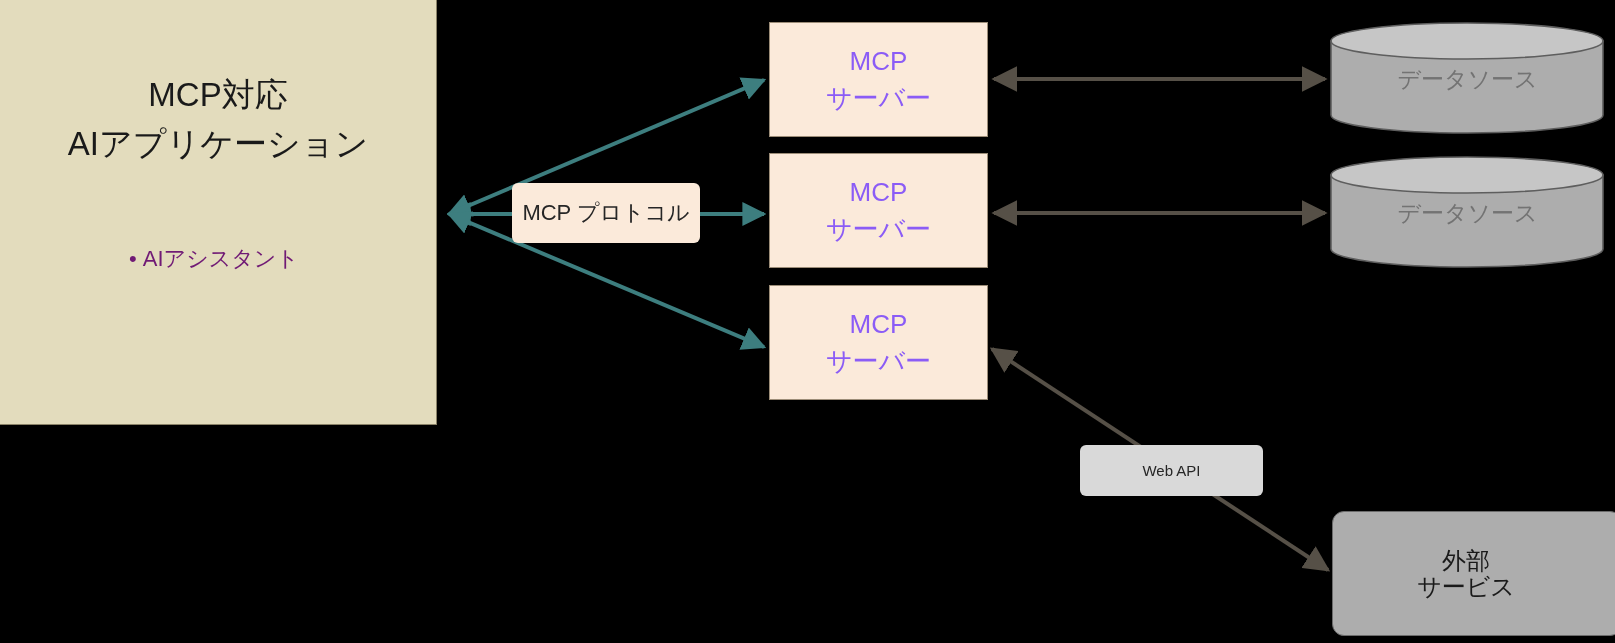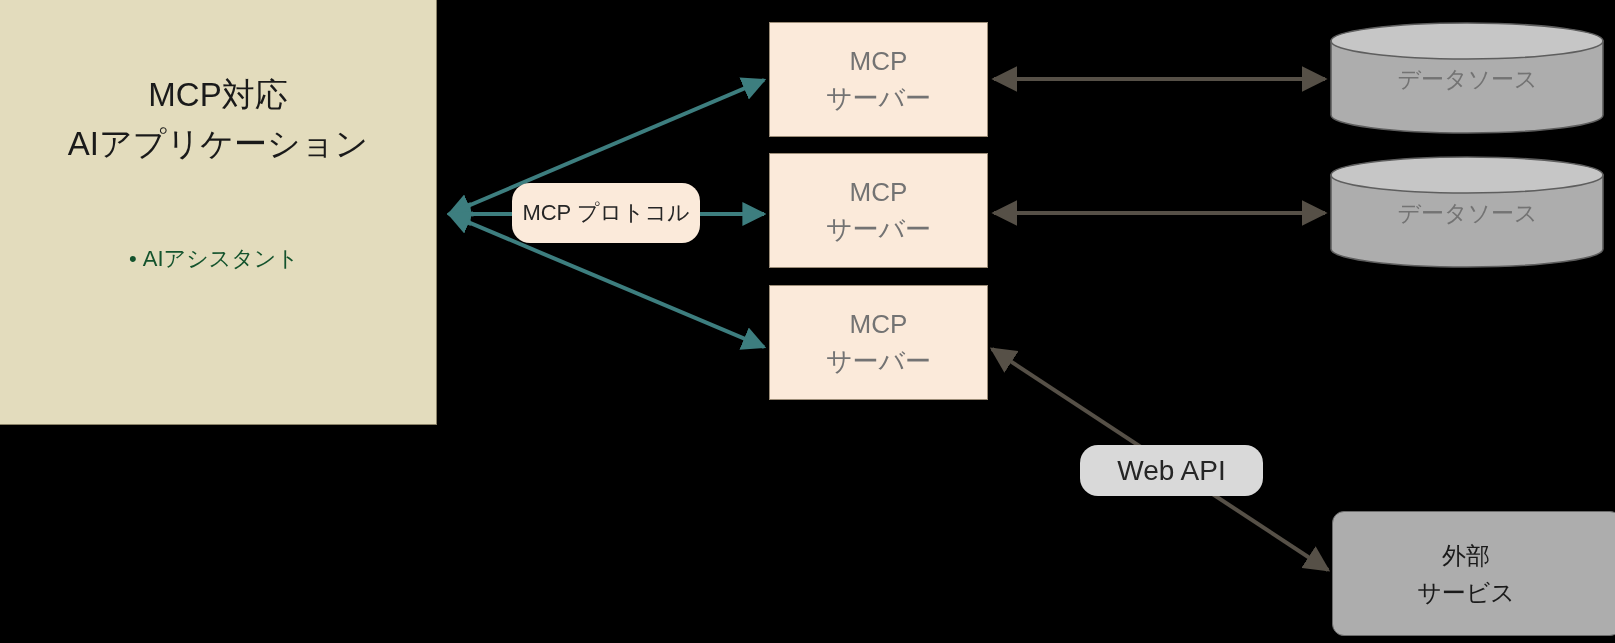--- a/index.html
+++ b/index.html
@@ -43,21 +43,21 @@
     color: #1a1a1a;
     font-size: 33px;
     line-height: 49px;
     white-space: pre-line;
   }
   #app-bullets {
     position: absolute;
     left: 131px;
     top: 246px;
     width: 300px;
-    color: #14532d;
+    color: #701a75;
     font-size: 22px;
     line-height: 29px;
     margin: 0;
     padding: 0;
     list-style: none;
   }
   #app-bullets li::before {
     content: "\2022\00a0";
   }
 
@@ -69,54 +69,54 @@
     height: 115px;
     background: #fbeada;
     border: 1px solid #9c8d78;
     box-sizing: border-box;
     display: flex;
     align-items: center;
     justify-content: center;
   }
   .mcp-box .lbl {
     text-align: center;
-    color: #737373;
+    color: #8b5cf6;
     font-size: 26px;
     line-height: 37px;
     white-space: pre-line;
   }
   #mcp-box-1 { top: 22px; }
   #mcp-box-2 { top: 153px; }
   #mcp-box-3 { top: 285px; }
 
   
   .pill {
     position: absolute;
     box-sizing: border-box;
     display: flex;
     align-items: center;
     justify-content: center;
-    border-radius: 18px;
+    border-radius: 6px;
     color: #262626;
   }
   #protocol-label {
     left: 512px;
     top: 183px;
     width: 188px;
     height: 60px;
     background: #fbeada;
     font-size: 22px;
   }
   #webapi-label {
     left: 1080px;
     top: 445px;
     width: 183px;
     height: 51px;
     background: #d9d9d9;
-    font-size: 28px;
+    font-size: 15px;
   }
 
   
   .cylinder {
     position: absolute;
     width: 300px;
     height: 112px;
   }
   .cylinder svg { display: block; overflow: visible; }
   .cylinder .cyl-label {
@@ -143,21 +143,21 @@
     border-radius: 12px;
     box-sizing: border-box;
     display: flex;
     align-items: center;
     justify-content: center;
   }
   #external-service .lbl {
     text-align: center;
     color: #1a1a1a;
     font-size: 24px;
-    line-height: 37px;
+    line-height: 26px;
     white-space: pre-line;
     padding-right: 22px;
   }
 </style>
 </head>
 <body>
 
 <div id="canvas">
 
   <svg id="svg-layer" viewBox="0 0 1615 643" width="1615" height="643">

